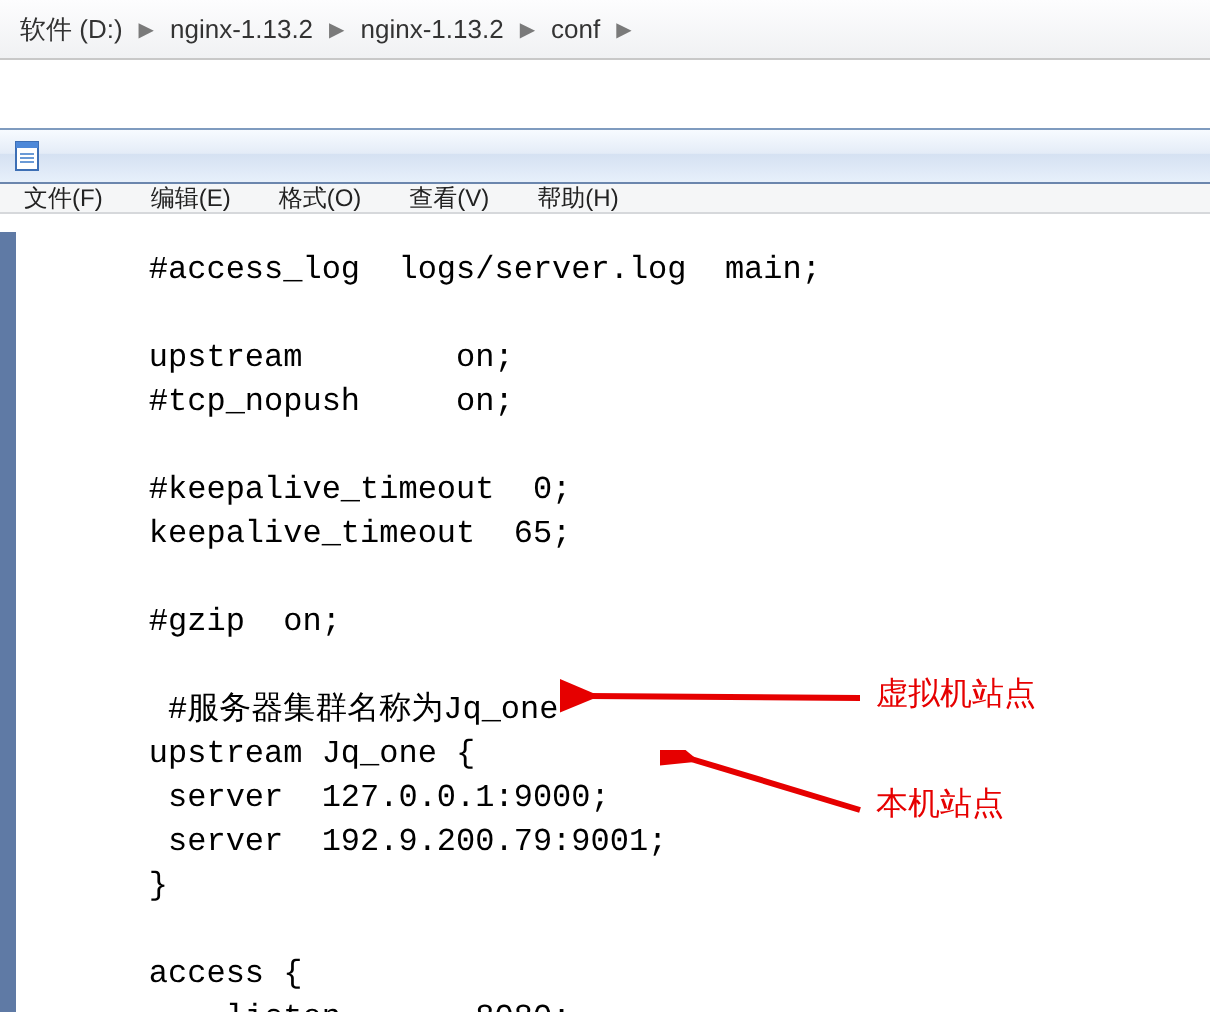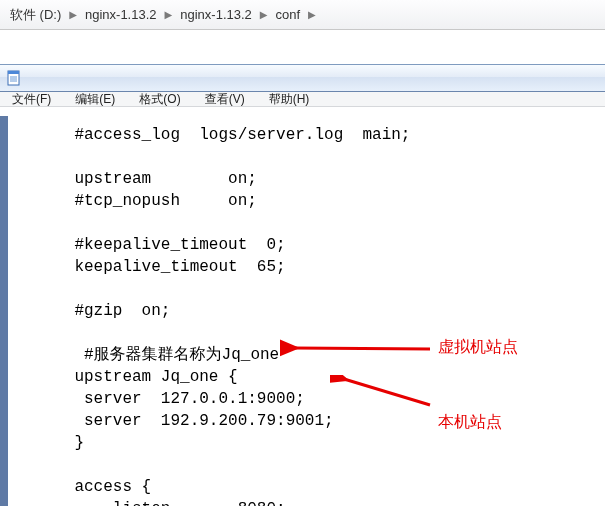--- a/index.html
+++ b/index.html
@@ -86,21 +86,21 @@
     color: #000;
   }
   .annot {
     position: absolute;
     color: #e60000;
     font-family: "Microsoft YaHei","SimSun",sans-serif;
     font-size: 16px;
     pointer-events: none;
   }
   .annot.a1 { left: 438px; top: 337px; }
-  .annot.a2 { left: 438px; top: 412px; }
+  .annot.a2 { left: 438px; top: 392px; }
   .arrow { position: absolute; pointer-events: none; }
   .arrow.ar1 { left: 280px; top: 337px; width: 156px; height: 22px; }
   .arrow.ar2 { left: 330px; top: 375px; width: 106px; height: 32px; }
 </style>
 </head>
 <body>
 
 <div class="breadcrumb-bar">
   <span class="crumb">软件 (D:)</span>
   <span class="sep">▶</span>

